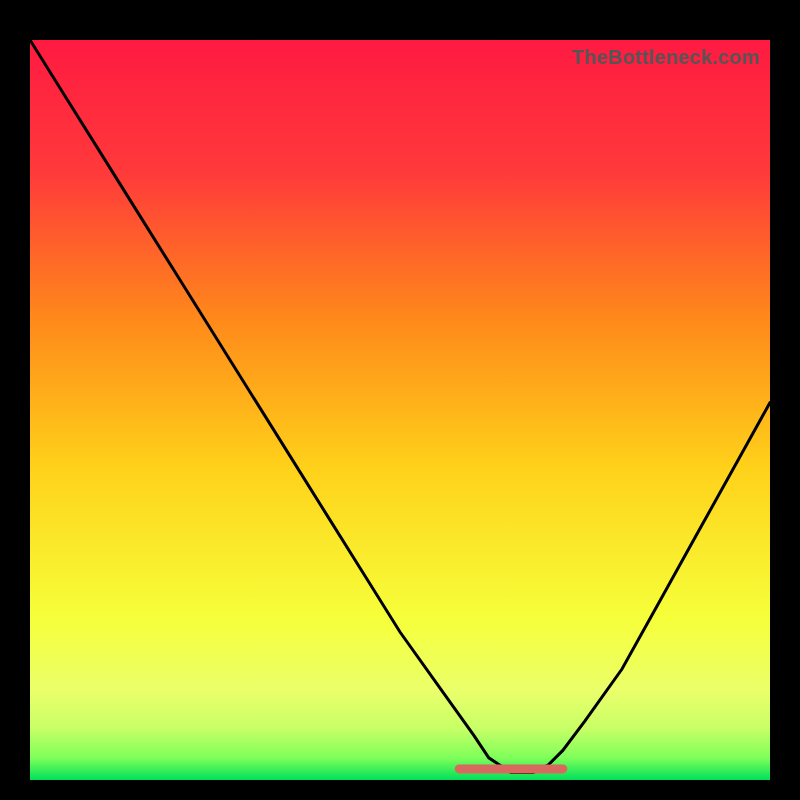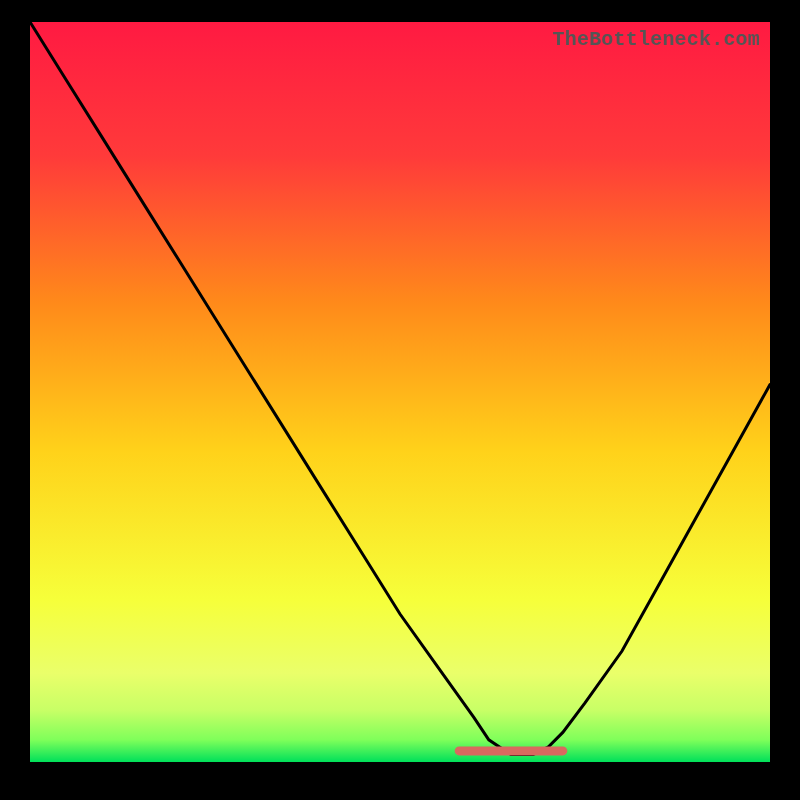--- a/index.html
+++ b/index.html
@@ -7,25 +7,24 @@
     padding: 0;
     width: 800px;
     height: 800px;
     background: #000;
     overflow: hidden;
     font-family: Arial, Helvetica, sans-serif;
   }
   .frame {
     position: absolute;
     left: 30px;
-    top: 22px;
+    top: 40px;
     width: 740px;
     height: 580px;
     background: #000;
-    font-family: Liberation Mono, monospace;
   }
   .plot-area {
     position: absolute;
     left: 0;
     top: 0;
     width: 740px;
     height: 740px;
   }
   .watermark {
     position: absolute;

